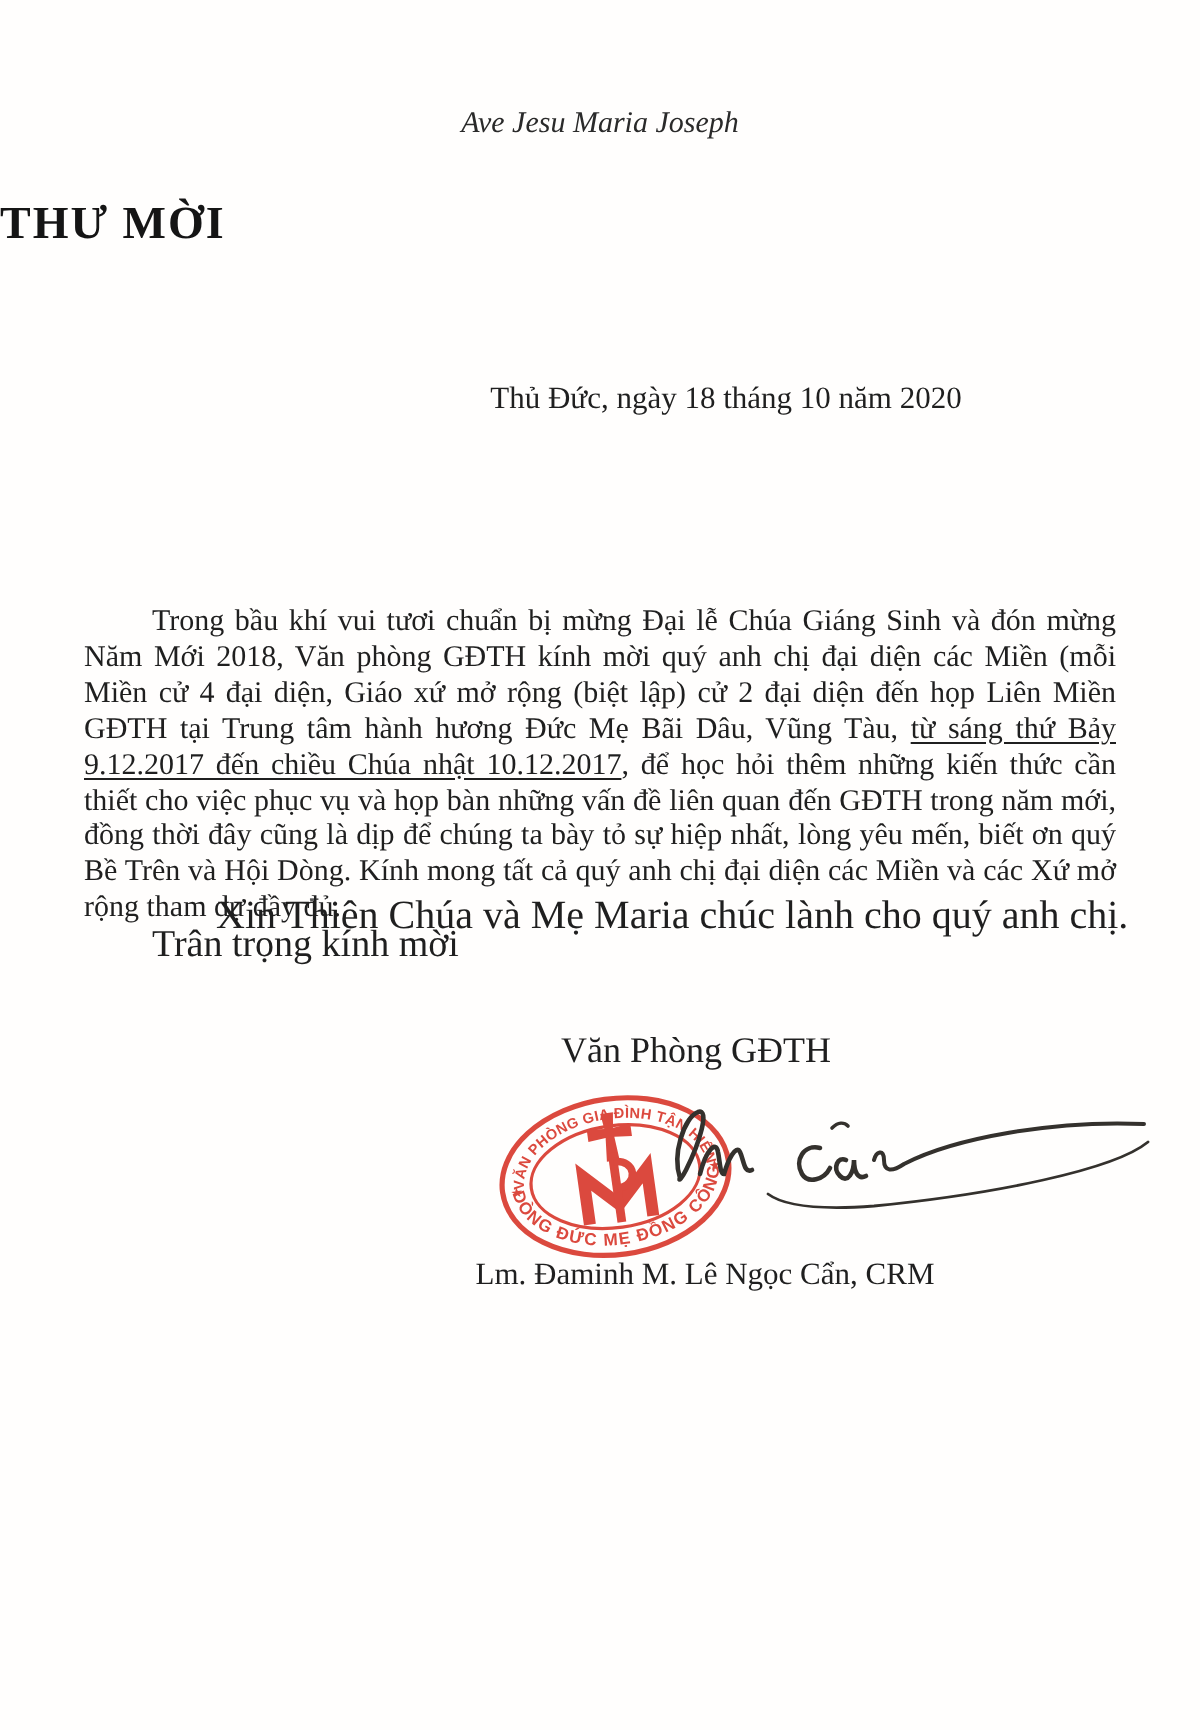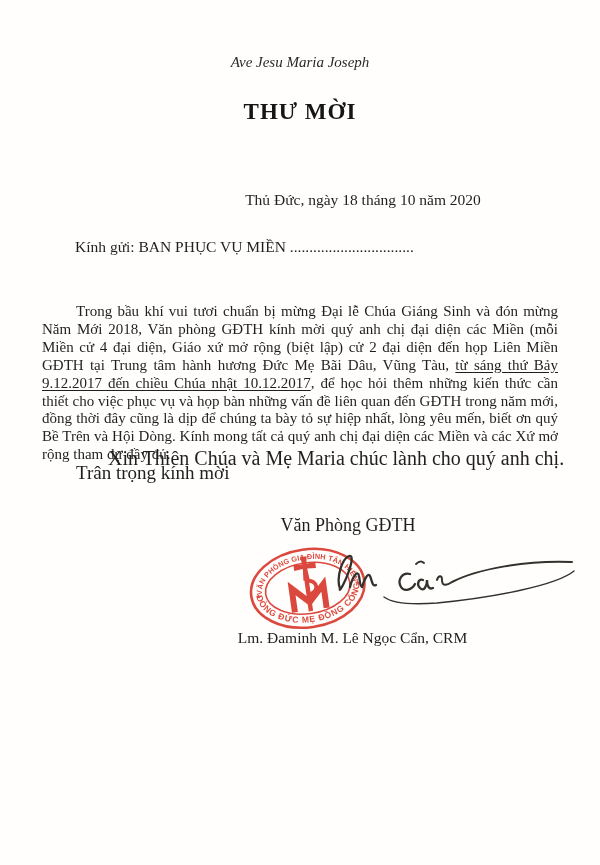--- a/index.html
+++ b/index.html
@@ -3,21 +3,21 @@
 <meta charset="utf-8">
 <style>
   html,body{margin:0;padding:0;background:#ffffff;}
   .page{
     position:relative;width:600px;height:865px;overflow:hidden;
     background:#fffefd;color:#1f1f1f;
     font-family:"Liberation Serif","DejaVu Serif",serif;
   }
   .motto{position:absolute;top:54px;left:0;right:0;text-align:center;
     font-style:italic;font-size:15px;color:#2a2a2a;}
-  .title{position:absolute;top:99px;left:0;right:0;margin:0;text-align:center;
+  .title{position:absolute;top:99px;left:0;right:0;margin:0;
     font-size:23px;font-weight:bold;letter-spacing:1px;color:#151515;}
   .dateline{position:absolute;top:191px;left:126px;right:0;text-align:center;font-size:15.5px;}
   .recipient{position:absolute;top:238px;left:75px;font-size:15.5px;}
   .salutation{position:absolute;top:279px;left:75px;font-size:15.5px;}
   .body-para{position:absolute;top:303px;left:42px;width:516px;margin:0;
     font-size:15px;line-height:17.9px;text-align:justify;text-indent:34px;}
   .u{text-decoration:underline;text-underline-offset:2px;}
   .blessing{position:absolute;top:447px;left:76px;font-size:20px;margin-left:32px;}
   .closing{position:absolute;top:462px;left:76px;font-size:19px;}
   .signoff{position:absolute;top:515px;left:96px;right:0;text-align:center;font-size:18px;}
@@ -32,21 +32,20 @@
 <body>
 
 <div class="page">
 
   <div class="motto">Ave Jesu Maria Joseph</div>
 
   <h1 class="title">THƯ MỜI</h1>
 
   <div class="dateline">Thủ Đức, ngày 18 tháng 10 năm 2020</div>
 
-  <div class="recipient">Kính gửi: BAN PHỤC VỤ MIỀN ................................</div>
 
 
   <p class="body-para"><span>Trong bầu khí vui tươi chuẩn bị mừng Đại lễ Chúa Giáng Sinh và đón mừng Năm Mới 2018, Văn phòng GĐTH kính mời quý anh chị đại diện các Miền (mỗi Miền cử 4 đại diện, Giáo xứ mở rộng (biệt lập) cử 2 đại diện đến họp Liên Miền GĐTH tại Trung tâm hành hương Đức Mẹ Bãi Dâu, Vũng Tàu, </span><span class="u">từ sáng thứ Bảy 9.12.2017 đến chiều Chúa nhật 10.12.2017</span><span>, để học hỏi thêm những kiến thức cần thiết cho việc phục vụ và họp bàn những vấn đề liên quan đến GĐTH trong năm mới, đồng thời đây cũng là dịp để chúng ta bày tỏ sự hiệp nhất, lòng yêu mến, biết ơn quý Bề Trên và Hội Dòng. Kính mong tất cả quý anh chị đại diện các Miền và các Xứ mở rộng tham dự đầy đủ.</span></p>
 
   <div class="blessing">Xin Thiên Chúa và Mẹ Maria chúc lành cho quý anh chị.</div>
 
   <div class="closing">Trân trọng kính mời</div>
 
   <div class="signoff">Văn Phòng GĐTH</div>
 

